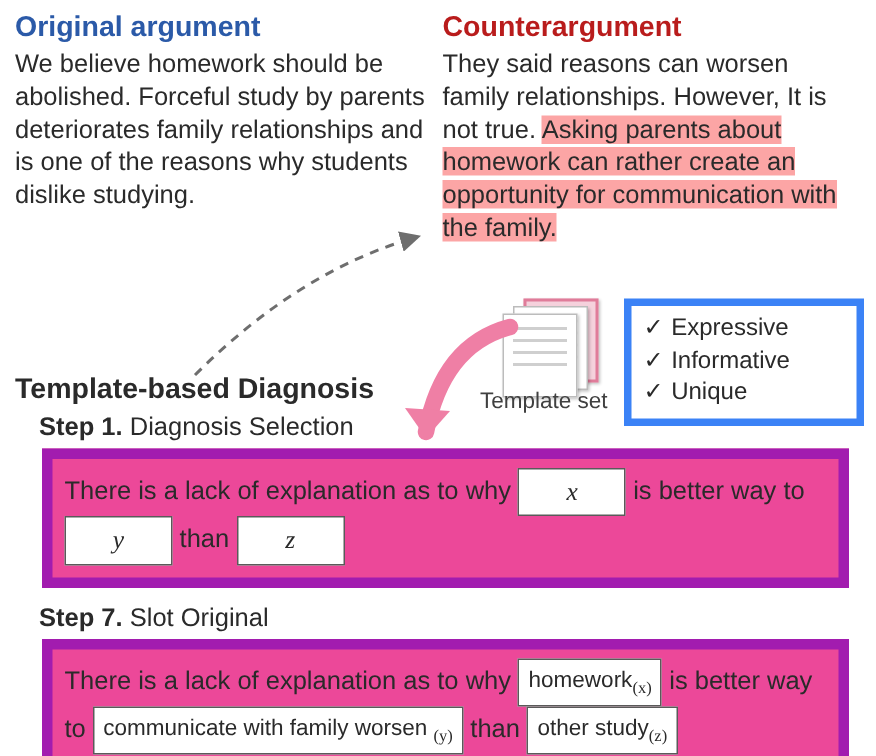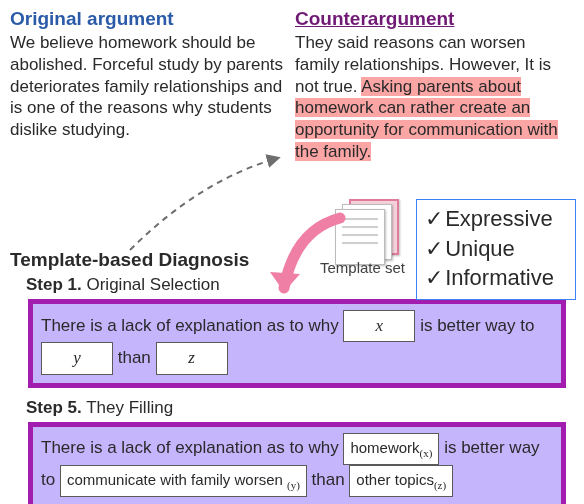--- a/index.html
+++ b/index.html
@@ -9,30 +9,30 @@
     font-size: 17px;
     color: #2a2a2a;
     background: #fff;
     position: relative;
     padding: 8px 10px;
   }
   .row { display: flex; gap: 6px; justify-content: space-between; }
   .col { flex: 1 1 0; }
   .hdr { font-size: 19px; font-weight: 700; margin-bottom: 2px; }
   .hdr-orig { color: #2b5aa8; }
-  .hdr-counter { color: #701a75; text-decoration: underline; }
+  .hdr-counter { color: #b91c1c; }
   .para { line-height: 1.28; }
   .hl { background: #fca5a5; }
   .sec-title { margin-top: 86px; font-size: 19px; font-weight: 700; }
   .step { margin-top: 4px; margin-left: 16px; font-size: 17px; }
   .step b { font-weight: 700; text-align: center; }
   .tplbox {
     margin: 4px 8px 0 18px;
-    border: 5px solid #a21caf;
-    background: #c4b5fd;
+    border: 7px solid #a21caf;
+    background: #ec4899;
     padding: 6px 8px 8px 8px;
     line-height: 1.7;
   }
   .slot {
     display: inline-block;
     border: 1px solid #5a5a5a;
     background: #fff;
     padding: 1px 10px;
     font-family: "Times New Roman", serif;
     font-style: italic;
@@ -84,24 +84,24 @@
     left: 320px;
     font-size: 15px;
     color: #404040;
   }
   
   .crit {
     position: absolute;
     top: 199px;
     left: 416px;
     width: 160px;
-    border: 1px solid #3b82f6;
+    border: 5px solid #3b82f6;
     background: #fff;
     padding: 4px 8px 6px 8px;
-    font-size: 22px;
+    font-size: 16px;
     line-height: 1.35;
   }
   .crit .chk { display: inline-block; width: 14px; }
   
   svg.ov {
     position: absolute;
     top: 0; left: 0;
     width: 584px; height: 504px;
     pointer-events: none;
   }
@@ -138,50 +138,50 @@
         <span></span>
         <span></span>
         <span></span>
       </div>
   </div>
 </div>
 <div class="tslabel">Template set</div>
 
 <div class="crit">
   <div><span class="chk">✓</span> <span>Expressive</span></div>
+  <div><span class="chk">✓</span> <span>Informative</span></div>
   <div><span class="chk">✓</span> <span>Unique</span></div>
-  <div><span class="chk">✓</span> <span>Informative</span></div>
 </div>
 
 <div class="sec-title">Template-based Diagnosis</div>
 
 <div class="step">
   <b>Step 1.</b>
-  <span>Original Selection</span>
+  <span>Diagnosis Selection</span>
 </div>
 <div class="tplbox">
   <span>There is a lack of explanation as to why </span>
   <span class="slot wide">x</span>
   <span> is better way to </span>
   <span class="slot wide">y</span>
   <span> than </span>
   <span class="slot wide">z</span>
 </div>
 
 <div class="step" style="margin-top:10px">
-  <b>Step 5.</b>
-  <span>They Filling</span>
+  <b>Step 7.</b>
+  <span>Slot Original</span>
 </div>
 <div class="tplbox">
   <span>There is a lack of explanation as to why </span>
   <span class="slotfill"><span>homework</span><span class="sub">(x)</span></span>
   <span> is better way to </span>
   <span class="slotfill"><span>communicate with family worsen </span><span class="sub">(y)</span></span>
   <span> than </span>
-  <span class="slotfill"><span>other topics</span><span class="sub">(z)</span></span>
+  <span class="slotfill"><span>other study</span><span class="sub">(z)</span></span>
 </div>
 
 <svg class="ov">
   <defs>
     <marker id="arrGray" viewBox="0 0 10 10" refX="8" refY="5" markerWidth="7" markerHeight="7" orient="auto-start-reverse">
       <path d="M 0 0 L 10 5 L 0 10 z" fill="#6e6e6e"></path>
     </marker>
   </defs>
 
   <path d="M 130 250 Q 200 180 278 158" stroke="#6e6e6e" stroke-width="2" stroke-dasharray="6 5" fill="none" marker-end="url(#arrGray)"></path>

